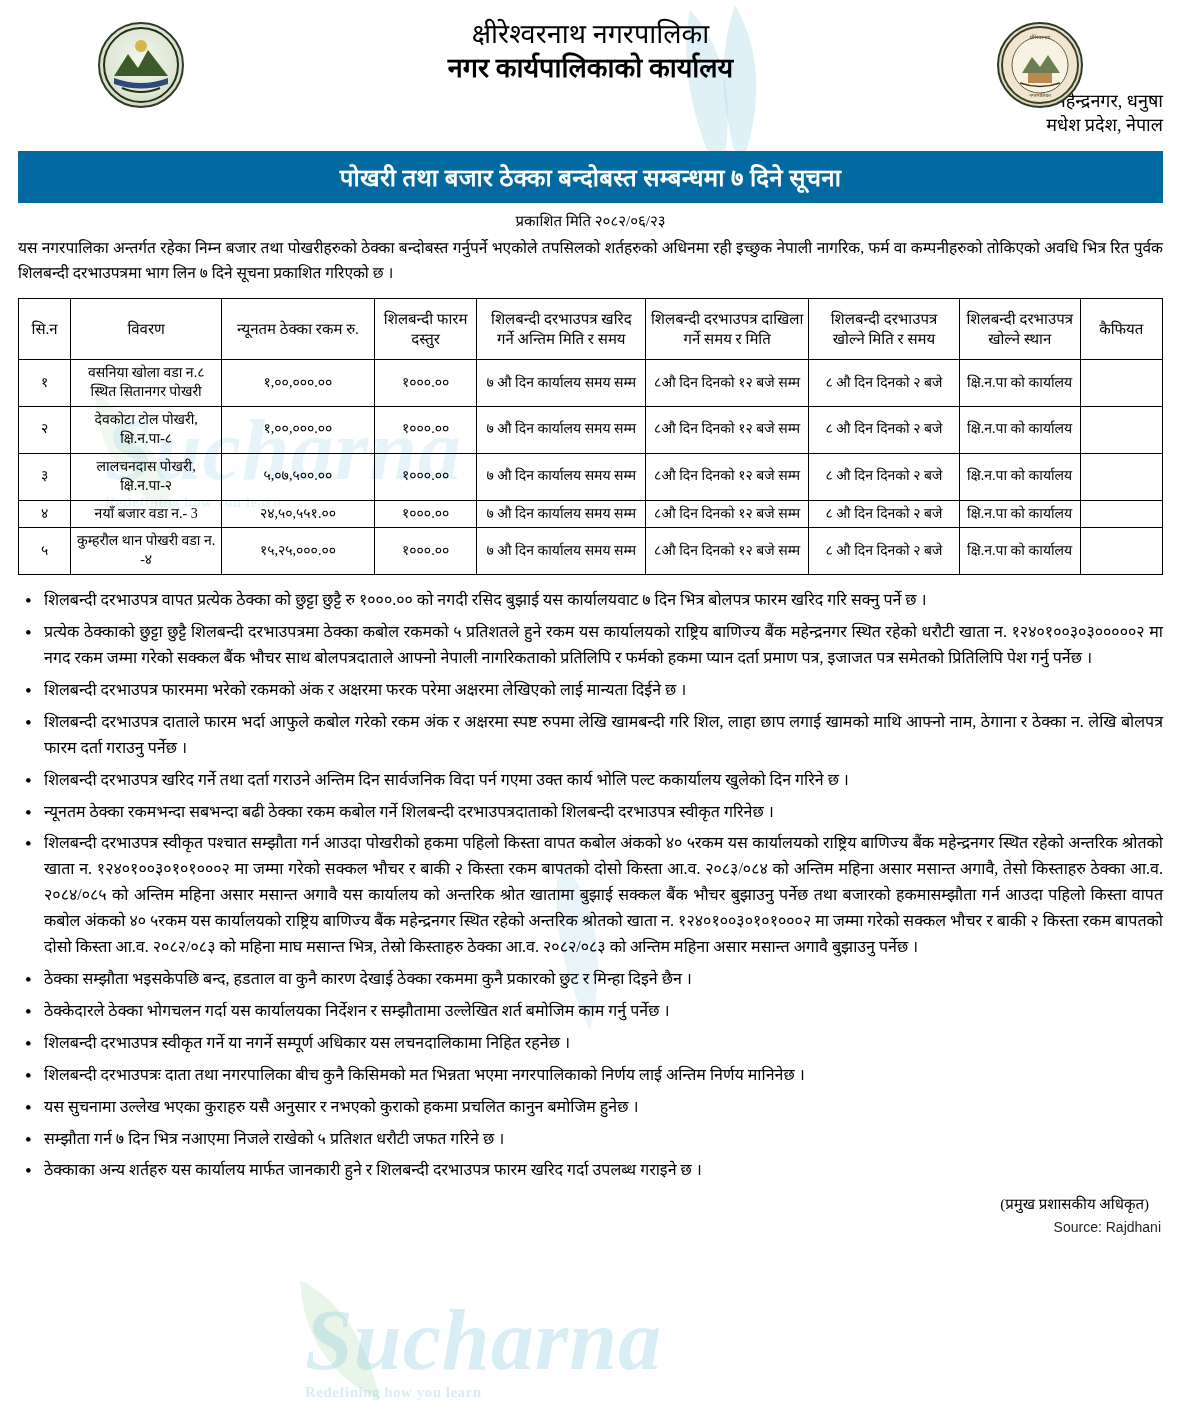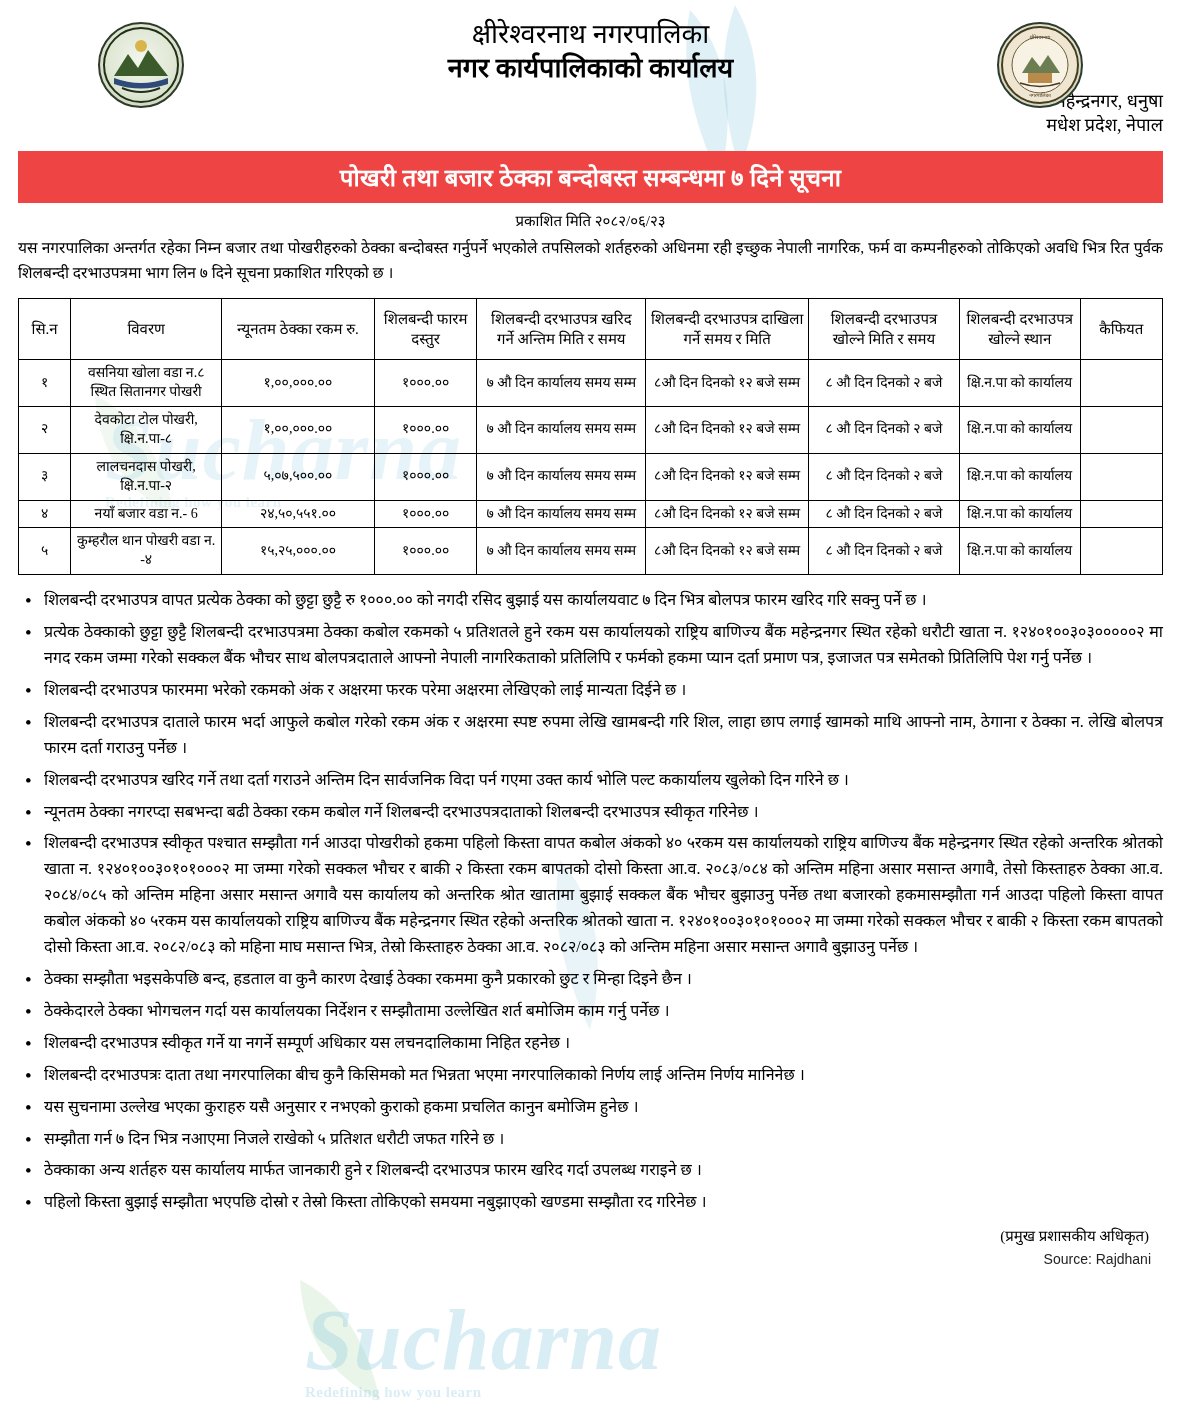--- a/index.html
+++ b/index.html
@@ -77,21 +77,21 @@
   }
   .subtitle-np {
     font-family: "Liberation Serif", "DejaVu Serif", serif;
     font-size: 18px;
     line-height: 1.35;
     margin: 0;
     text-align: right;
   }
 
   .notice-bar {
-    background: #ef4444;
+    background: #0369a1;
     color: #fff;
     text-align: center;
     font-family: "Liberation Serif", "DejaVu Serif", serif;
     font-weight: bold;
     font-size: 24px;
     padding: 9px 4px 10px 4px;
     margin-top: 6px;
     letter-spacing: 0.3px;
   }
   .pub-date {
@@ -163,21 +163,21 @@
     text-align: right;
     font-family: "Liberation Serif", "DejaVu Serif", serif;
     font-size: 15px;
     margin: 10px 14px 4px 0;
   }
   .source {
     text-align: right;
     font-family: "Liberation Sans", sans-serif;
     font-size: 14px;
     color: #222;
-    margin: 6px 12px 2px 0;
+    margin: 6px 2px 2px 0;
   }
 </style>
 </head>
 <body>
 
 <div class="page">
 
   <div class="watermark">
     <svg width="1181" height="1427" viewBox="0 0 1181 1427">
       <g fill="rgba(150,205,225,0.30)">
@@ -295,21 +295,21 @@
           <td class="num">५,०७,५००.००</td>
           <td class="num">१०००.००</td>
           <td>७ औ दिन कार्यालय समय सम्म</td>
           <td>८औ दिन दिनको १२ बजे सम्म</td>
           <td>८ औ दिन दिनको २ बजे</td>
           <td>क्षि.न.पा को कार्यालय</td>
           <td></td>
         </tr>
         <tr>
           <td>४</td>
-          <td>नयाँ बजार वडा न.- 6</td>
+          <td>नयाँ बजार वडा न.- 3</td>
           <td class="num">२४,५०,५५१.००</td>
           <td class="num">१०००.००</td>
           <td>७ औ दिन कार्यालय समय सम्म</td>
           <td>८औ दिन दिनको १२ बजे सम्म</td>
           <td>८ औ दिन दिनको २ बजे</td>
           <td>क्षि.न.पा को कार्यालय</td>
           <td></td>
         </tr>
         <tr>
           <td>५</td>
@@ -324,30 +324,29 @@
         </tr>
       </tbody>
     </table>
 
     <ul class="terms">
       <li>शिलबन्दी दरभाउपत्र वापत प्रत्येक ठेक्का को छुट्टा छुट्टै रु १०००.०० को नगदी रसिद बुझाई यस कार्यालयवाट ७    दिन भित्र बोलपत्र फारम खरिद गरि सक्नु पर्ने छ ।</li>
       <li>प्रत्येक ठेक्काको छुट्टा  छुट्टै शिलबन्दी दरभाउपत्रमा ठेक्का कबोल रकमको ५ प्रतिशतले हुने रकम यस कार्यालयको राष्ट्रिय बाणिज्य बैंक महेन्द्रनगर स्थित रहेको धरौटी खाता न. १२४०१००३०३०००००२ मा नगद रकम जम्मा गरेको सक्कल बैंक भौचर साथ बोलपत्रदाताले आफ्नो नेपाली नागरिकताको प्रतिलिपि र फर्मको हकमा प्यान दर्ता प्रमाण पत्र, इजाजत पत्र समेतको प्रितिलिपि पेश गर्नु पर्नेछ ।</li>
       <li>शिलबन्दी दरभाउपत्र फारममा  भरेको रकमको अंक र अक्षरमा फरक परेमा अक्षरमा लेखिएको लाई मान्यता दिईने छ ।</li>
       <li>शिलबन्दी दरभाउपत्र दाताले फारम भर्दा आफुले कबोल गरेको रकम अंक र अक्षरमा स्पष्ट रुपमा लेखि खामबन्दी गरि शिल, लाहा छाप लगाई खामको माथि आफ्नो नाम, ठेगाना र ठेक्का न. लेखि बोलपत्र फारम दर्ता गराउनु पर्नेछ ।</li>
       <li>शिलबन्दी दरभाउपत्र खरिद गर्ने तथा दर्ता गराउने अन्तिम दिन सार्वजनिक विदा पर्न गएमा उक्त कार्य भोलि पल्ट ककार्यालय खुलेको दिन गरिने छ ।</li>
-      <li>न्यूनतम ठेक्का नगरप्दा  सबभन्दा बढी ठेक्का रकम कबोल गर्ने शिलबन्दी दरभाउपत्रदाताको शिलबन्दी दरभाउपत्र स्वीकृत गरिनेछ ।</li>
+      <li>न्यूनतम ठेक्का रकमभन्दा  सबभन्दा बढी ठेक्का रकम कबोल गर्ने शिलबन्दी दरभाउपत्रदाताको शिलबन्दी दरभाउपत्र स्वीकृत गरिनेछ ।</li>
       <li>शिलबन्दी दरभाउपत्र स्वीकृत पश्चात सम्झौता गर्न आउदा पोखरीको हकमा पहिलो किस्ता वापत कबोल अंकको ४० ५रकम यस कार्यालयको राष्ट्रिय बाणिज्य बैंक महेन्द्रनगर स्थित रहेको अन्तरिक श्रोतको खाता न. १२४०१००३०१०१०००२ मा जम्मा गरेको सक्कल भौचर र बाकी २ किस्ता रकम बापतको दोसो किस्ता आ.व. २०८३/०८४ को अन्तिम महिना असार मसान्त अगावै, तेसो किस्ताहरु ठेक्का आ.व. २०८४/०८५  को अन्तिम महिना असार मसान्त अगावै यस कार्यालय को  अन्तरिक श्रोत खातामा बुझाई  सक्कल बैंक भौचर बुझाउनु पर्नेछ तथा बजारको हकमासम्झौता गर्न आउदा पहिलो किस्ता वापत कबोल अंकको ४० ५रकम यस कार्यालयको राष्ट्रिय बाणिज्य बैंक महेन्द्रनगर स्थित रहेको अन्तरिक श्रोतको खाता न. १२४०१००३०१०१०००२ मा जम्मा गरेको सक्कल भौचर र बाकी २ किस्ता रकम बापतको दोसो किस्ता आ.व. २०८२/०८३ को महिना माघ  मसान्त भित्र, तेस्रो किस्ताहरु ठेक्का आ.व. २०८२/०८३  को अन्तिम महिना असार मसान्त अगावै बुझाउनु पर्नेछ ।</li>
       <li>ठेक्का सम्झौता भइसकेपछि बन्द, हडताल वा कुनै कारण देखाई ठेक्का रकममा कुनै प्रकारको छुट र मिन्हा दिइने छैन ।</li>
       <li>ठेक्केदारले ठेक्का भोगचलन गर्दा यस कार्यालयका निर्देशन र सम्झौतामा उल्लेखित शर्त बमोजिम काम गर्नु पर्नेछ ।</li>
       <li>शिलबन्दी दरभाउपत्र स्वीकृत गर्ने या नगर्ने सम्पूर्ण अधिकार यस लचनदालिकामा निहित रहनेछ ।</li>
       <li>शिलबन्दी दरभाउपत्रः दाता तथा नगरपालिका बीच कुनै किसिमको मत भिन्नता भएमा नगरपालिकाको निर्णय लाई अन्तिम निर्णय मानिनेछ ।</li>
       <li>यस सुचनामा उल्लेख भएका कुराहरु यसै अनुसार र नभएको कुराको हकमा प्रचलित कानुन बमोजिम हुनेछ ।</li>
       <li>सम्झौता गर्न ७ दिन भित्र नआएमा निजले राखेको ५ प्रतिशत धरौटी जफत गरिने छ ।</li>
       <li>ठेक्काका अन्य शर्तहरु यस कार्यालय मार्फत जानकारी हुने र शिलबन्दी दरभाउपत्र फारम खरिद गर्दा उपलब्ध गराइने छ ।</li>
-      <li>पहिलो किस्ता बुझाई सम्झौता भएपछि दोस्रो र तेस्रो किस्ता तोकिएको समयमा नबुझाएको खण्डमा सम्झौता रद गरिनेछ ।</li>
     </ul>
 
     <div class="signature">(प्रमुख प्रशासकीय अधिकृत)</div>
 
     <div class="source">Source: Rajdhani</div>
 
   </div>
 </div>
 
 </body></html>

